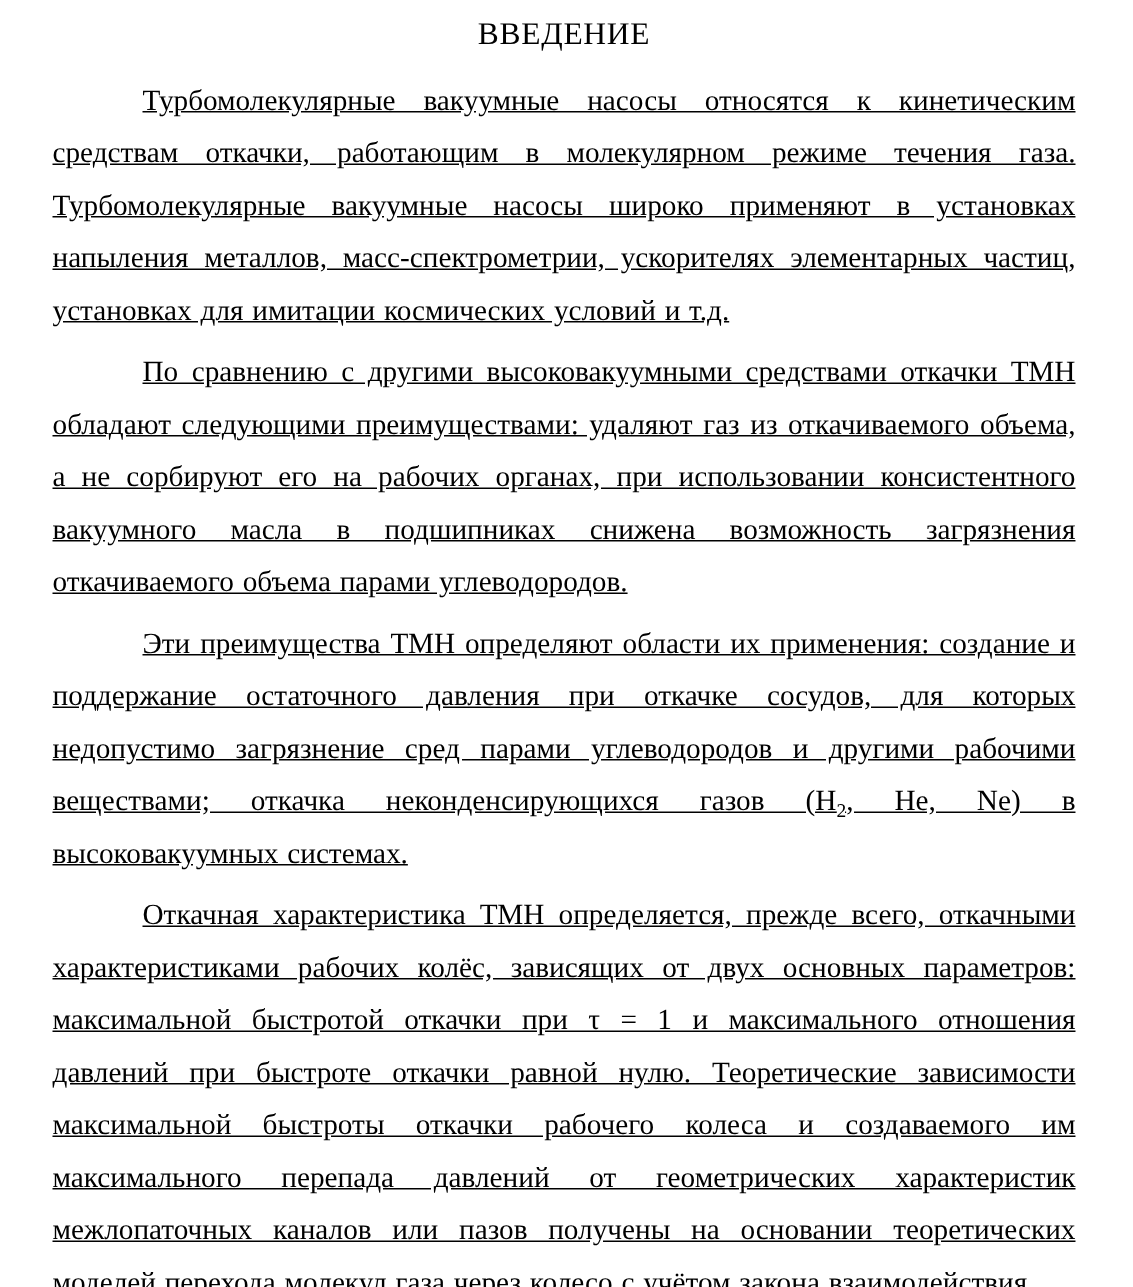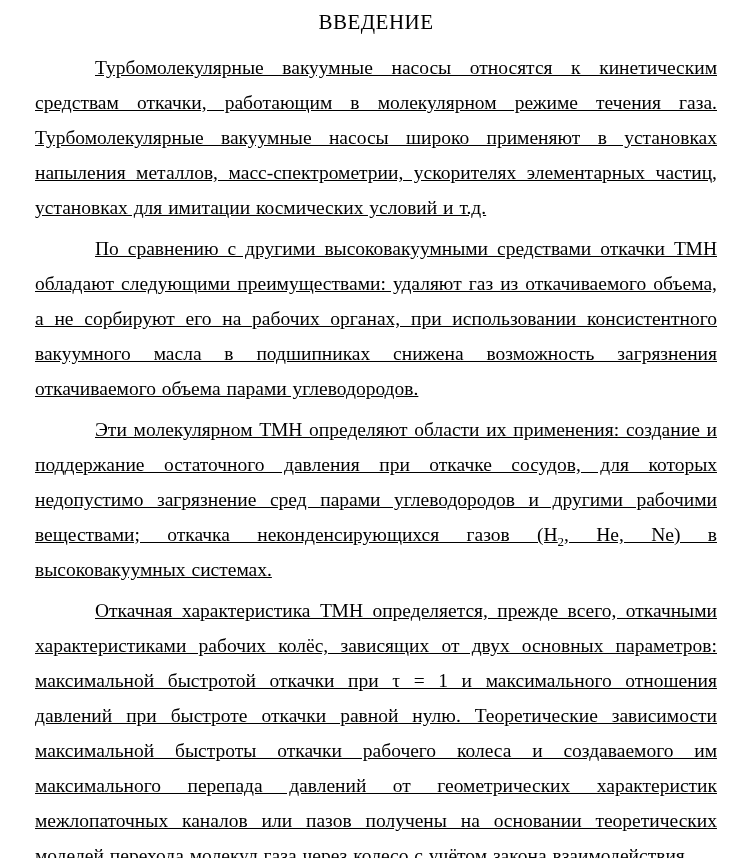--- a/index.html
+++ b/index.html
@@ -44,17 +44,17 @@
 <body>
 
 <div class="page">
 
   <h1 class="doc-title">ВВЕДЕНИЕ</h1>
 
   <p class="doc-paragraph">Турбомолекулярные вакуумные насосы относятся к кинетическим средствам откачки, работающим в молекулярном режиме течения газа. Турбомолекулярные вакуумные насосы широко применяют в установках напыления металлов, масс-спектрометрии, ускорителях элементарных частиц, установках для имитации космических условий и т.д.</p>
 
   <p class="doc-paragraph">По сравнению с другими высоковакуумными средствами откачки ТМН обладают следующими преимуществами: удаляют газ из откачиваемого объема, а не сорбируют его на рабочих органах, при использовании консистентного вакуумного масла в подшипниках снижена возможность загрязнения откачиваемого объема парами углеводородов.</p>
 
-  <p class="doc-paragraph"><span>Эти молекулярном ТМН определяют области их применения: создание и поддержание остаточного давления при откачке сосудов, для которых недопустимо загрязнение сред парами углеводородов и другими рабочими веществами; откачка неконденсирующихся газов (H</span><sub>2</sub><span>, He, Ne) в высоковакуумных системах.</span></p>
+  <p class="doc-paragraph"><span>Эти преимущества ТМН определяют области их применения: создание и поддержание остаточного давления при откачке сосудов, для которых недопустимо загрязнение сред парами углеводородов и другими рабочими веществами; откачка неконденсирующихся газов (H</span><sub>2</sub><span>, He, Ne) в высоковакуумных системах.</span></p>
 
   <p class="doc-paragraph">Откачная характеристика ТМН определяется, прежде всего, откачными характеристиками рабочих колёс, зависящих от двух основных параметров: максимальной быстротой откачки при τ = 1 и максимального отношения давлений при быстроте откачки равной нулю. Теоретические зависимости максимальной быстроты откачки рабочего колеса и создаваемого им максимального перепада давлений от геометрических характеристик межлопаточных каналов или пазов получены на основании теоретических моделей перехода молекул газа через колесо с учётом закона взаимодействия</p>
 
 </div>
 
 </body></html>

